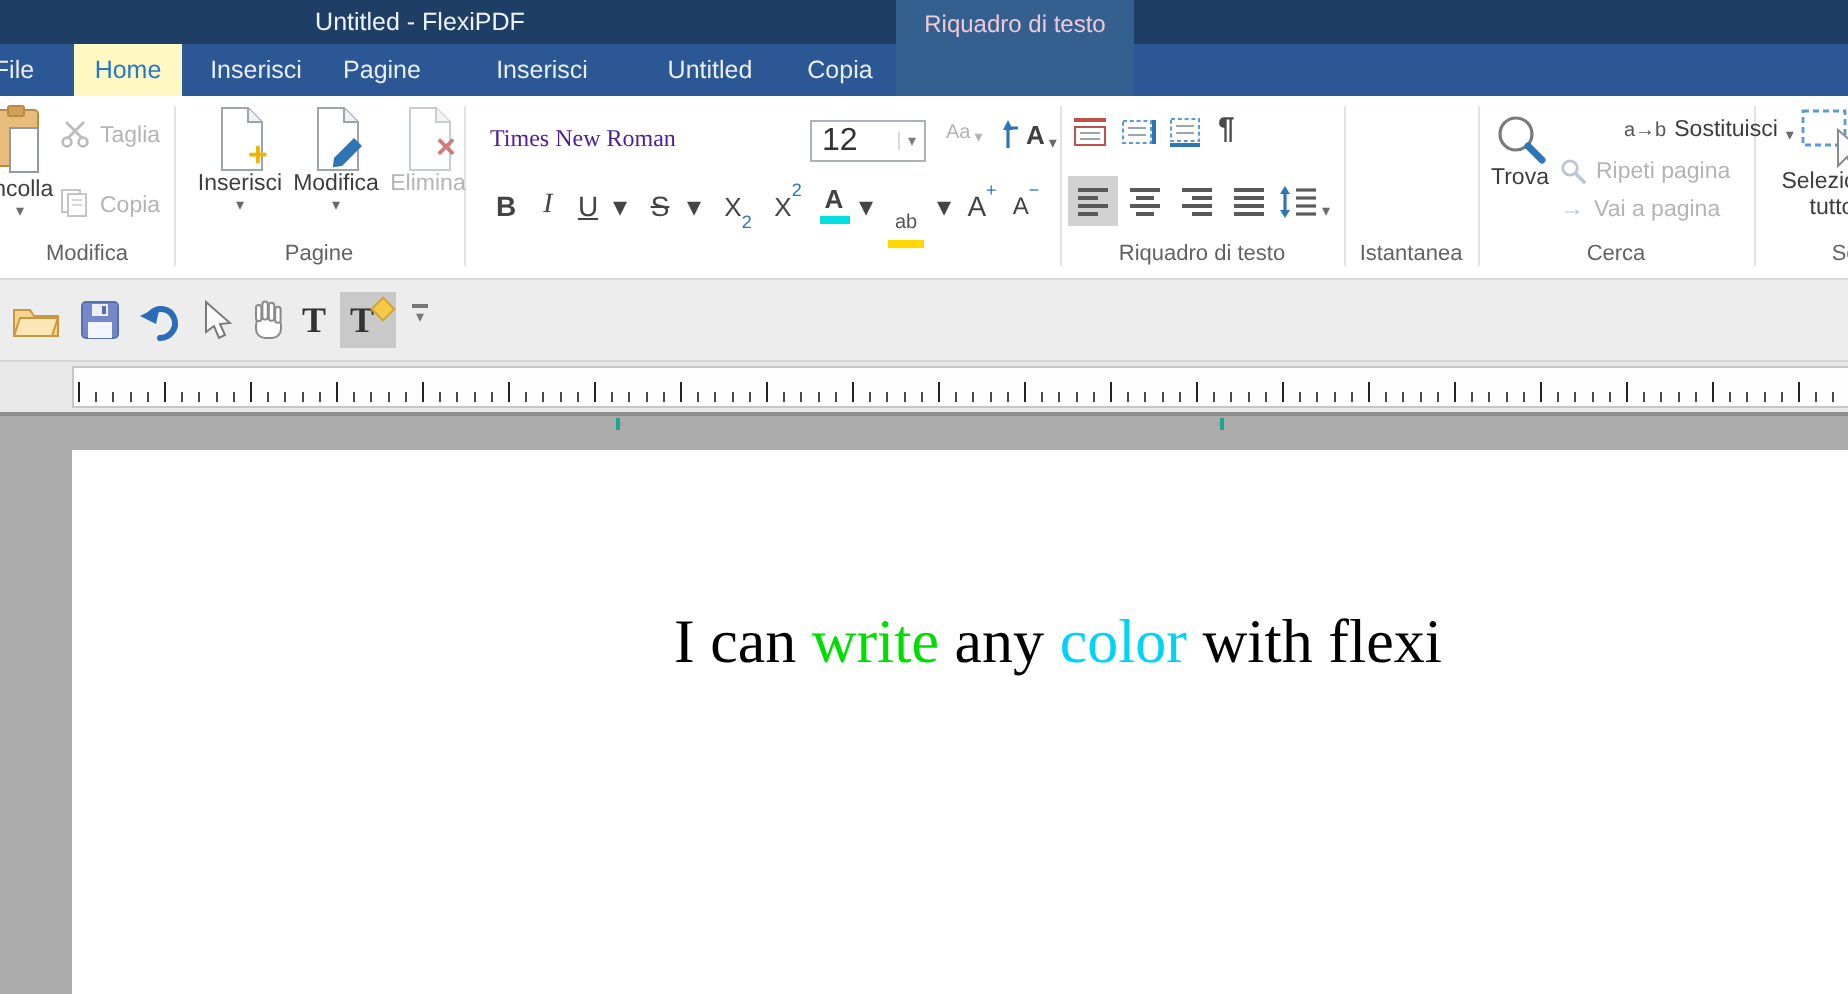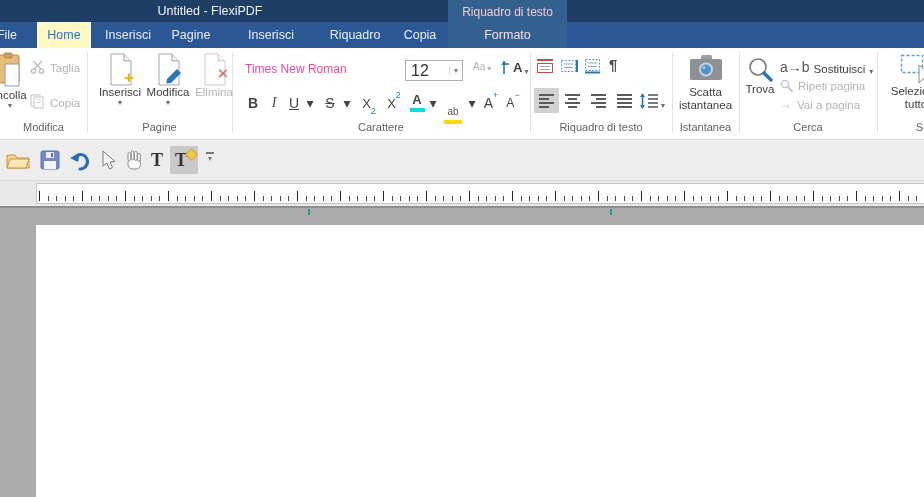--- a/index.html
+++ b/index.html
@@ -18,21 +18,21 @@
 
   
   .ribbon{position:absolute;left:0;top:48px;width:100%;height:92px;background:#fff;border-bottom:1px solid #d9d9d9;box-sizing:border-box;}
   .gsep{position:absolute;top:5px;width:1px;height:80px;background:#e2e2e2;}
   .glabel{position:absolute;top:73px;font-size:11px;color:#626262;text-align:center;}
   .btn{position:absolute;display:flex;flex-direction:column;align-items:center;color:#3d3d3d;font-size:11.5px;line-height:13px;}
   .rowbtn{position:absolute;display:flex;align-items:flex-end;gap:5px;font-size:11.5px;color:#3d3d3d;white-space:nowrap;}
   .dd{font-size:8px;color:#6b6b6b;line-height:7px;}
   .disabled,.disabled .dd{color:#b4b4b4;}
   .badge{position:absolute;}
-  .fname{position:absolute;left:245px;top:14px;font-size:12px;color:#ec4899;}
+  .fname{position:absolute;left:245px;top:14px;font-size:12px;color:#4c1d95;font-family:Liberation Serif, serif;}
   .combo{position:absolute;left:405px;top:12px;width:58px;height:21px;border:1px solid #adb2b8;background:#fff;display:flex;align-items:center;box-sizing:border-box;}
   .combo .val{font-size:16px;color:#333;padding-left:5px;}
   .combo .arr{margin-left:auto;border-left:1px solid #d8d8d8;padding:0 4px;font-size:8px;color:#7b7b7b;}
   .fbtn{position:absolute;top:42px;height:26px;display:flex;align-items:center;justify-content:center;font-size:14px;color:#444;}
   .sub2{font-size:9px;color:#2e75b6;align-self:flex-end;line-height:10px;}
   .sup2{font-size:9px;color:#2e75b6;align-self:flex-start;line-height:10px;}
   .colcol{display:flex;flex-direction:column;align-items:center;line-height:12px;}
   .swatch{width:15px;height:4px;margin-top:2px;}
   .alignbox{position:absolute;top:40px;width:25px;height:25px;display:flex;align-items:center;justify-content:center;}
   .alignbox.active{background:#d2d2d2;}
@@ -70,23 +70,22 @@
   <div class="tabbg"></div>
   <div class="ctxpanel"></div>
   <div class="wtitle">Untitled - FlexiPDF</div>
   <div class="ctxheader">Riquadro di testo</div>
 
   <div class="tab" style="left:-8px;width:30px;">File</div>
   <div class="tab active" style="left:37px;width:54px;">Home</div>
   <div class="tab" style="left:100px;width:56px;">Inserisci</div>
   <div class="tab" style="left:166px;width:50px;">Pagine</div>
   <div class="tab" style="left:236px;width:70px;">Inserisci</div>
-  <div class="tab" style="left:323px;width:64px;">Riquadro</div>
+  <div class="tab" style="left:323px;width:64px;">Untitled</div>
   <div class="tab" style="left:400px;width:40px;">Copia</div>
-  <div class="tab ctxtab" style="left:448px;width:119px;">Formato</div>
 
   <div class="ribbon">
 
     <div class="gsep" style="left:87px;"></div>
     <div class="gsep" style="left:232px;"></div>
     <div class="gsep" style="left:530px;"></div>
     <div class="gsep" style="left:672px;"></div>
     <div class="gsep" style="left:739px;"></div>
     <div class="gsep" style="left:877px;"></div>
 
@@ -194,21 +193,20 @@
     </div>
     <div class="fbtn dd" style="left:467px;width:10px;">▾</div>
     <div class="fbtn" style="left:480px;width:22px;">
       <span style="font-size:14px;">A</span>
       <span class="sup2">+</span>
     </div>
     <div class="fbtn" style="left:503px;width:20px;">
       <span style="font-size:12px;">A</span>
       <span class="sup2">−</span>
     </div>
-    <div class="glabel" style="left:232px;width:298px;">Carattere</div>
 
     <div class="rowbtn" style="left:536px;top:10px;">
       <svg class="ic" width="19" height="16" viewBox="0 0 19 16">
         <line x1="1" y1="2" x2="17" y2="2" stroke="#c0504d" stroke-width="2"></line>
         <rect x="1.5" y="5.5" width="15" height="9" fill="none" stroke="#c0504d"></rect>
         <line x1="4" y1="8.5" x2="14" y2="8.5" stroke="#9aa5b0"></line>
         <line x1="4" y1="11.5" x2="14" y2="11.5" stroke="#9aa5b0"></line>
       </svg>
     </div>
     <div class="rowbtn" style="left:560px;top:10px;">
@@ -280,41 +278,31 @@
             <line x1="9" y1="14" x2="19" y2="14"></line>
           </g>
         <line x1="3.5" y1="3" x2="3.5" y2="13" stroke="#2e75b6" stroke-width="1.6"></line>
         <polygon points="3.5,0 1,4 6,4" fill="#2e75b6"></polygon>
         <polygon points="3.5,16 1,12 6,12" fill="#2e75b6"></polygon>
       </svg>
       <span class="dd">▾</span>
     </div>
     <div class="glabel" style="left:530px;width:142px;">Riquadro di testo</div>
 
-    <div class="btn" style="left:673px;top:6px;width:65px;">
-      <svg class="ic" width="34" height="27" viewBox="0 0 34 27">
-        <rect x="12" y="1" width="11" height="6" rx="1.5" fill="#9b9fa4"></rect>
-        <rect x="1" y="5" width="32" height="21" rx="2" fill="#8d9196"></rect>
-        <circle cx="17" cy="15.5" r="7" fill="#c9d2da"></circle>
-        <circle cx="17" cy="15.5" r="5" fill="#4e93d0"></circle>
-        <circle cx="15" cy="13.5" r="1.6" fill="#9cc5e8"></circle>
-      </svg>
-      <span style="margin-top:5px;width:64px;text-align:center;">Scatta istantanea</span>
-    </div>
     <div class="glabel" style="left:672px;width:67px;">Istantanea</div>
 
     <div class="btn" style="left:742px;top:8px;width:36px;">
       <svg class="ic" width="27" height="27" viewBox="0 0 27 27">
         <circle cx="11" cy="11" r="8" fill="#fff" stroke="#7a7a7a" stroke-width="1.6"></circle>
         <line x1="17" y1="17" x2="24" y2="24" stroke="#2e75b6" stroke-width="3.5" stroke-linecap="round"></line>
       </svg>
       <span>Trova</span>
     </div>
     <div class="rowbtn" style="left:780px;top:11px;gap:4px;">
-      <span style="font-size:14px;color:#555;">a→b</span>
+      <span style="font-size:10px;color:#555;margin-left:32px;">a→b</span>
       <span>Sostituisci</span>
       <span class="dd">▾</span>
     </div>
     <div class="rowbtn disabled" style="left:780px;top:31px;">
       <svg class="ic" width="13" height="13" viewBox="0 0 13 13">
         <circle cx="5" cy="5" r="3.6" fill="none" stroke="#bcc6d0" stroke-width="1.4"></circle>
         <line x1="8" y1="8" x2="12" y2="12" stroke="#bcc6d0" stroke-width="1.8" stroke-linecap="round"></line>
       </svg>
       <span>Ripeti pagina</span>
     </div>
@@ -387,14 +375,17 @@
   <div class="rulerzone">
     <div class="ruler"></div>
   </div>
 
   <div class="canvas">
     <div class="marker" style="left:308px;"></div>
     <div class="marker" style="left:610px;"></div>
     <div class="page"></div>
   </div>
 
+  <div class="docline">
+    <span style="color: rgb(0, 0, 0);">I can </span><span style="color: rgb(0, 221, 0);">write</span><span style="color: rgb(0, 0, 0);"> any </span><span style="color: rgb(0, 210, 255);">color</span><span style="color: rgb(0, 0, 0);"> with flexi</span>
+  </div>
 
 </div>
 
 </body></html>

